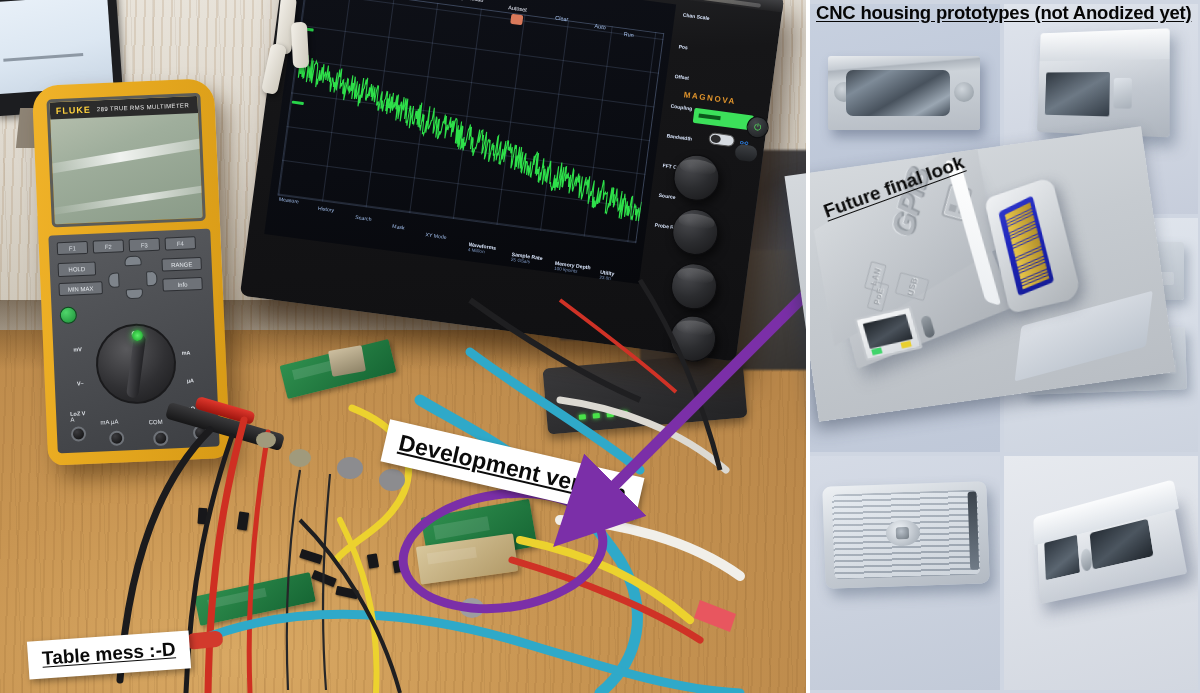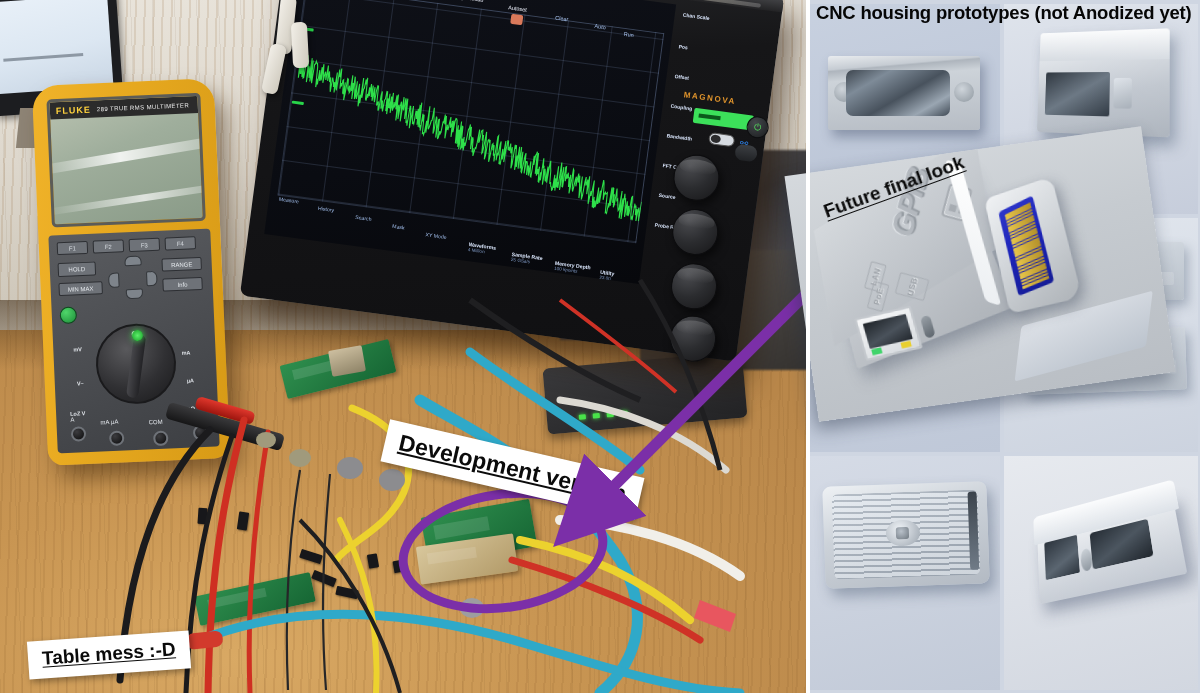--- a/index.html
+++ b/index.html
@@ -303,21 +303,21 @@
   svg.arrow-layer{ position:absolute; left:0; top:0; width:1200px; height:693px; pointer-events:none; }
 
   
   .right{
     position:absolute; left:808px; top:0; width:392px; height:693px;
     background:#cfd6e2;
   }
   .rtitle{
     position:absolute; left:8px; top:2px; z-index:40;
     font-size:18.5px; font-weight:bold; color:#060606;
-    text-underline-offset: 2px;
+    text-decoration: underline; text-underline-offset: 2px;
     white-space:nowrap; letter-spacing:-.2px;
   }
   .cell{ position:absolute; overflow:hidden; }
   .cell-tl{ left:2px;  top:4px;   width:190px; height:210px; background: linear-gradient(165deg,#c8d1e0,#b8c2d4); }
   .cell-tr{ left:196px;top:4px;   width:194px; height:210px; background: linear-gradient(165deg,#dfe4ec,#c6cddb); }
   .cell-mr{ left:196px;top:218px; width:194px; height:234px; background: linear-gradient(165deg,#e2e7ee,#ccd3df); }
   .cell-bl{ left:2px;  top:456px; width:190px; height:234px; background: linear-gradient(165deg,#d5dbe6,#c2cad8); }
   .cell-br{ left:196px;top:456px; width:194px; height:234px; background: linear-gradient(165deg,#e7eaef,#d2d7e0); }
   .cell-ml{ left:2px;  top:218px; width:190px; height:234px; background: linear-gradient(165deg,#ccd4e2,#bfc8d8); }
 

